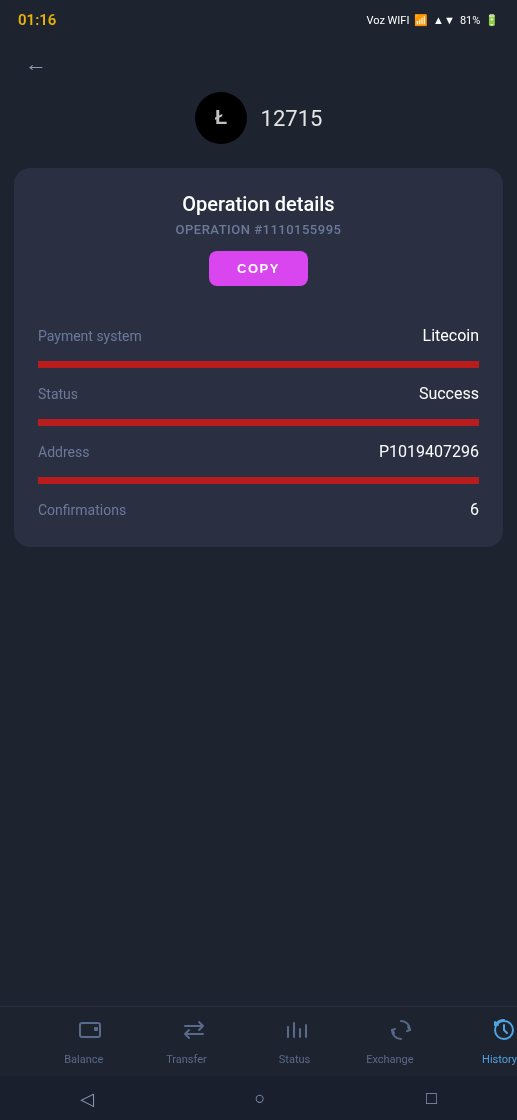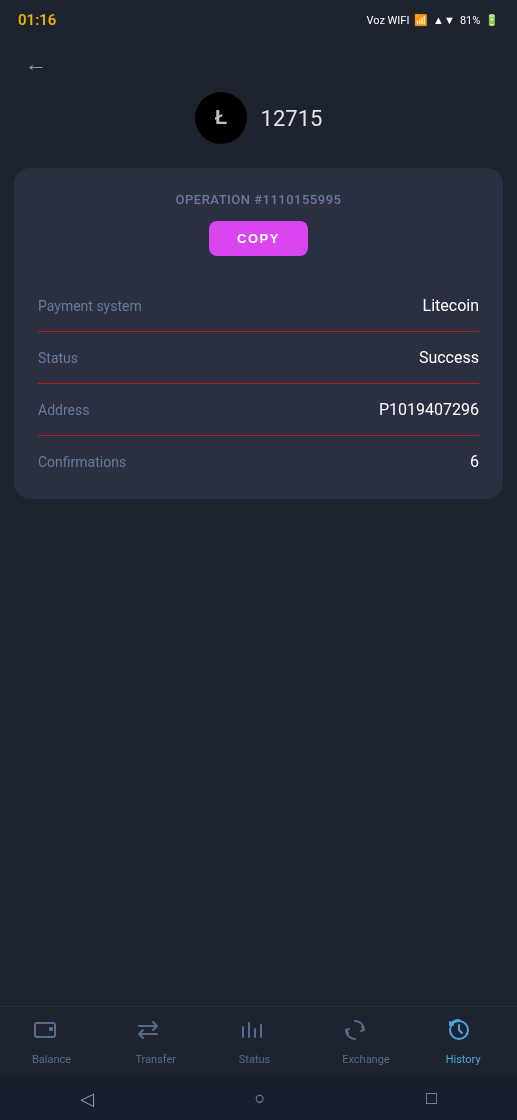--- a/index.html
+++ b/index.html
@@ -125,21 +125,21 @@
       letter-spacing: 1.5px;
       padding: 10px 28px;
       cursor: pointer;
     }
 
     .detail-row {
       display: flex;
       justify-content: space-between;
       align-items: center;
       padding: 16px 0;
-      border-bottom: 1px solid #b91c1c;
+      border-bottom: 7px solid #b91c1c;
     }
     .detail-row:last-child {
       border-bottom: none;
       padding-bottom: 0;
     }
     .detail-label {
       font-size: 14px;
       color: #6b7a9a;
       font-weight: 400;
     }
@@ -158,21 +158,21 @@
       height: 70px;
       background: #1e2330;
       display: flex;
       justify-content: space-around;
       align-items: center;
       border-top: 1px solid #2a3042;
     }
     .nav-item {
       display: flex;
       flex-direction: column;
-      align-items: flex-start;
+      align-items: flex-end;
       gap: 4px;
       cursor: pointer;
       flex: 1;
       padding-left: 32px;
     }
     .nav-icon {
       font-size: 24px;
       color: #5a6a8a;
     }
     .nav-icon.active {
@@ -227,20 +227,21 @@
       <circle cx="16" cy="16" r="16" fill="#000"></circle>
       <text x="16" y="22" text-anchor="middle" fill="#c0c0c0" font-size="20" font-weight="bold" font-family="Arial">Ł</text>
     </svg>
   </div>
   <div class="amount-value">
     <span class="amount-decimal">12715</span>
   </div>
 </div>
 
 <div class="card">
+  <div class="card-title">Operation details</div>
   <div class="card-op-num">OPERATION #1110155995</div>
   <button class="copy-btn">COPY</button>
 
   <div id="detail-rows">
       <div class="detail-row">
     <span class="detail-label">Payment system</span>
     <span class="detail-value">Litecoin</span>
   </div>
       <div class="detail-row">
     <span class="detail-label">Status</span>

